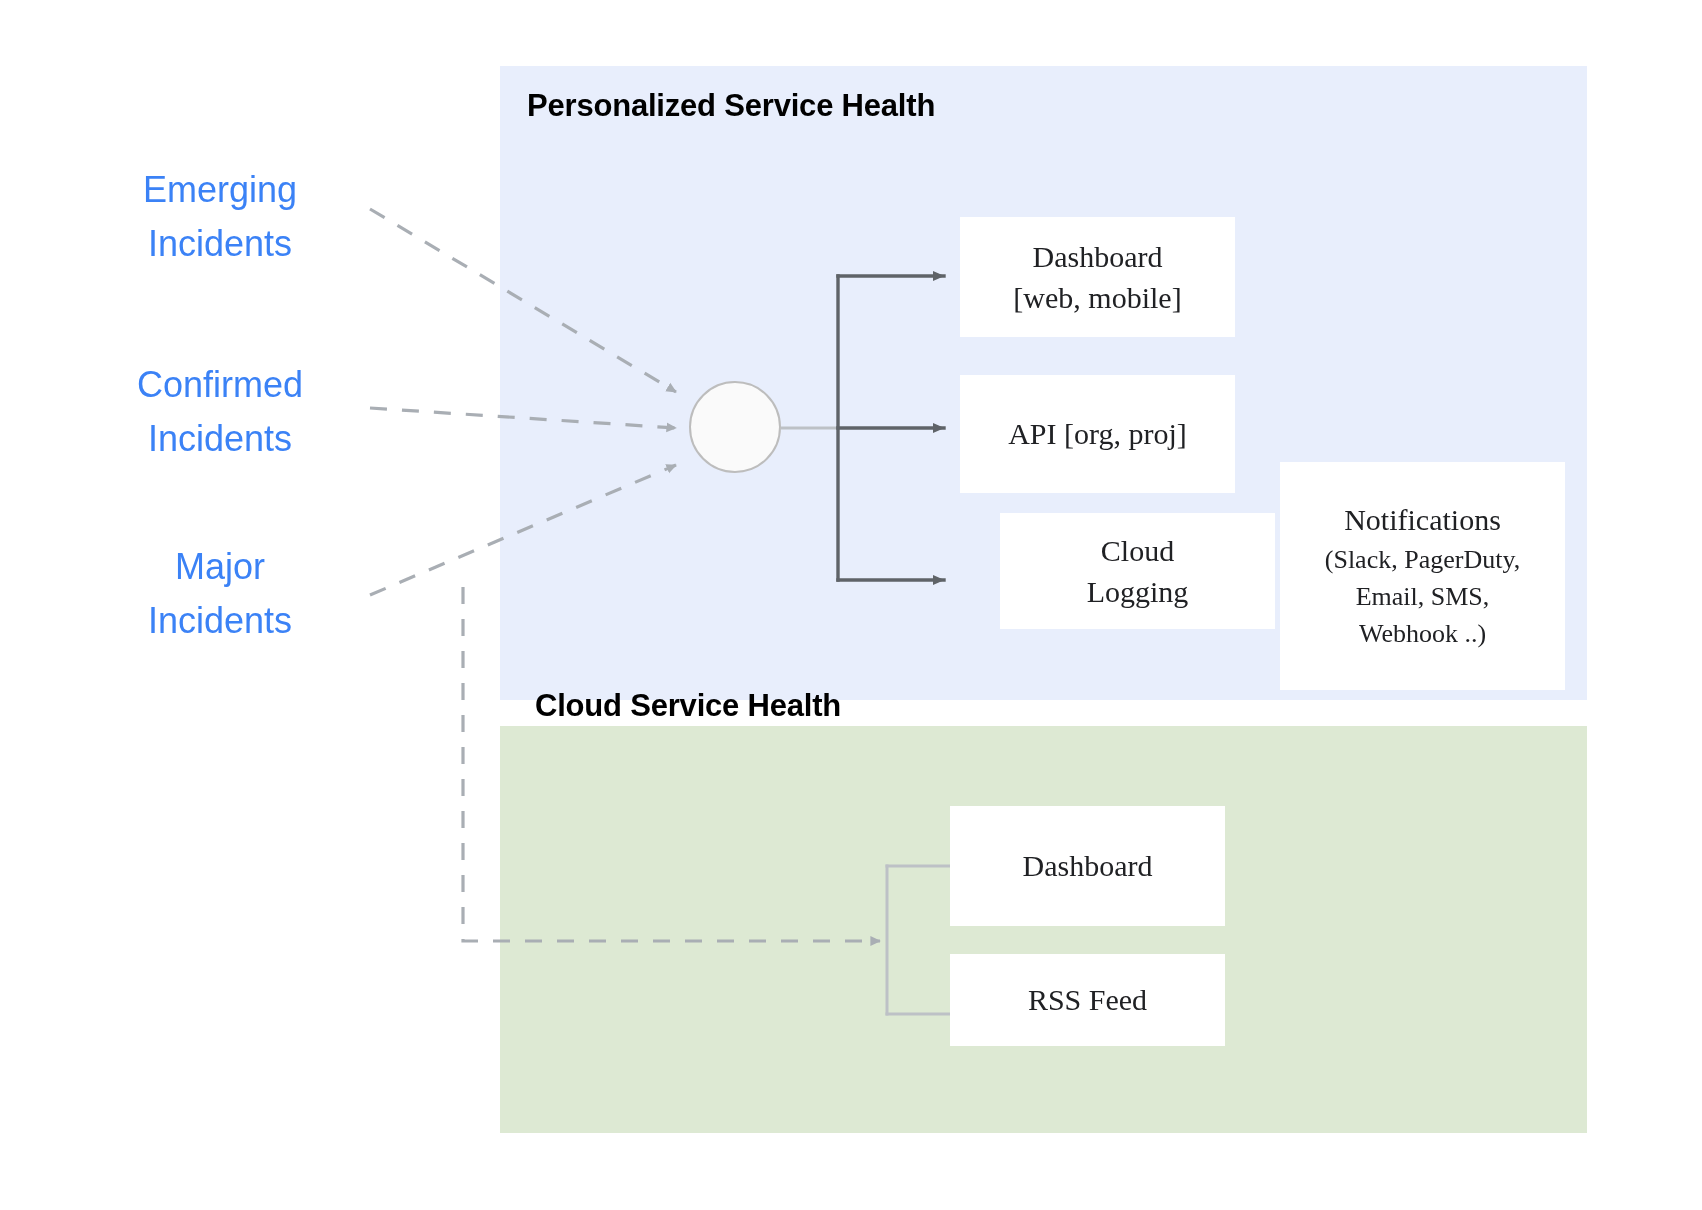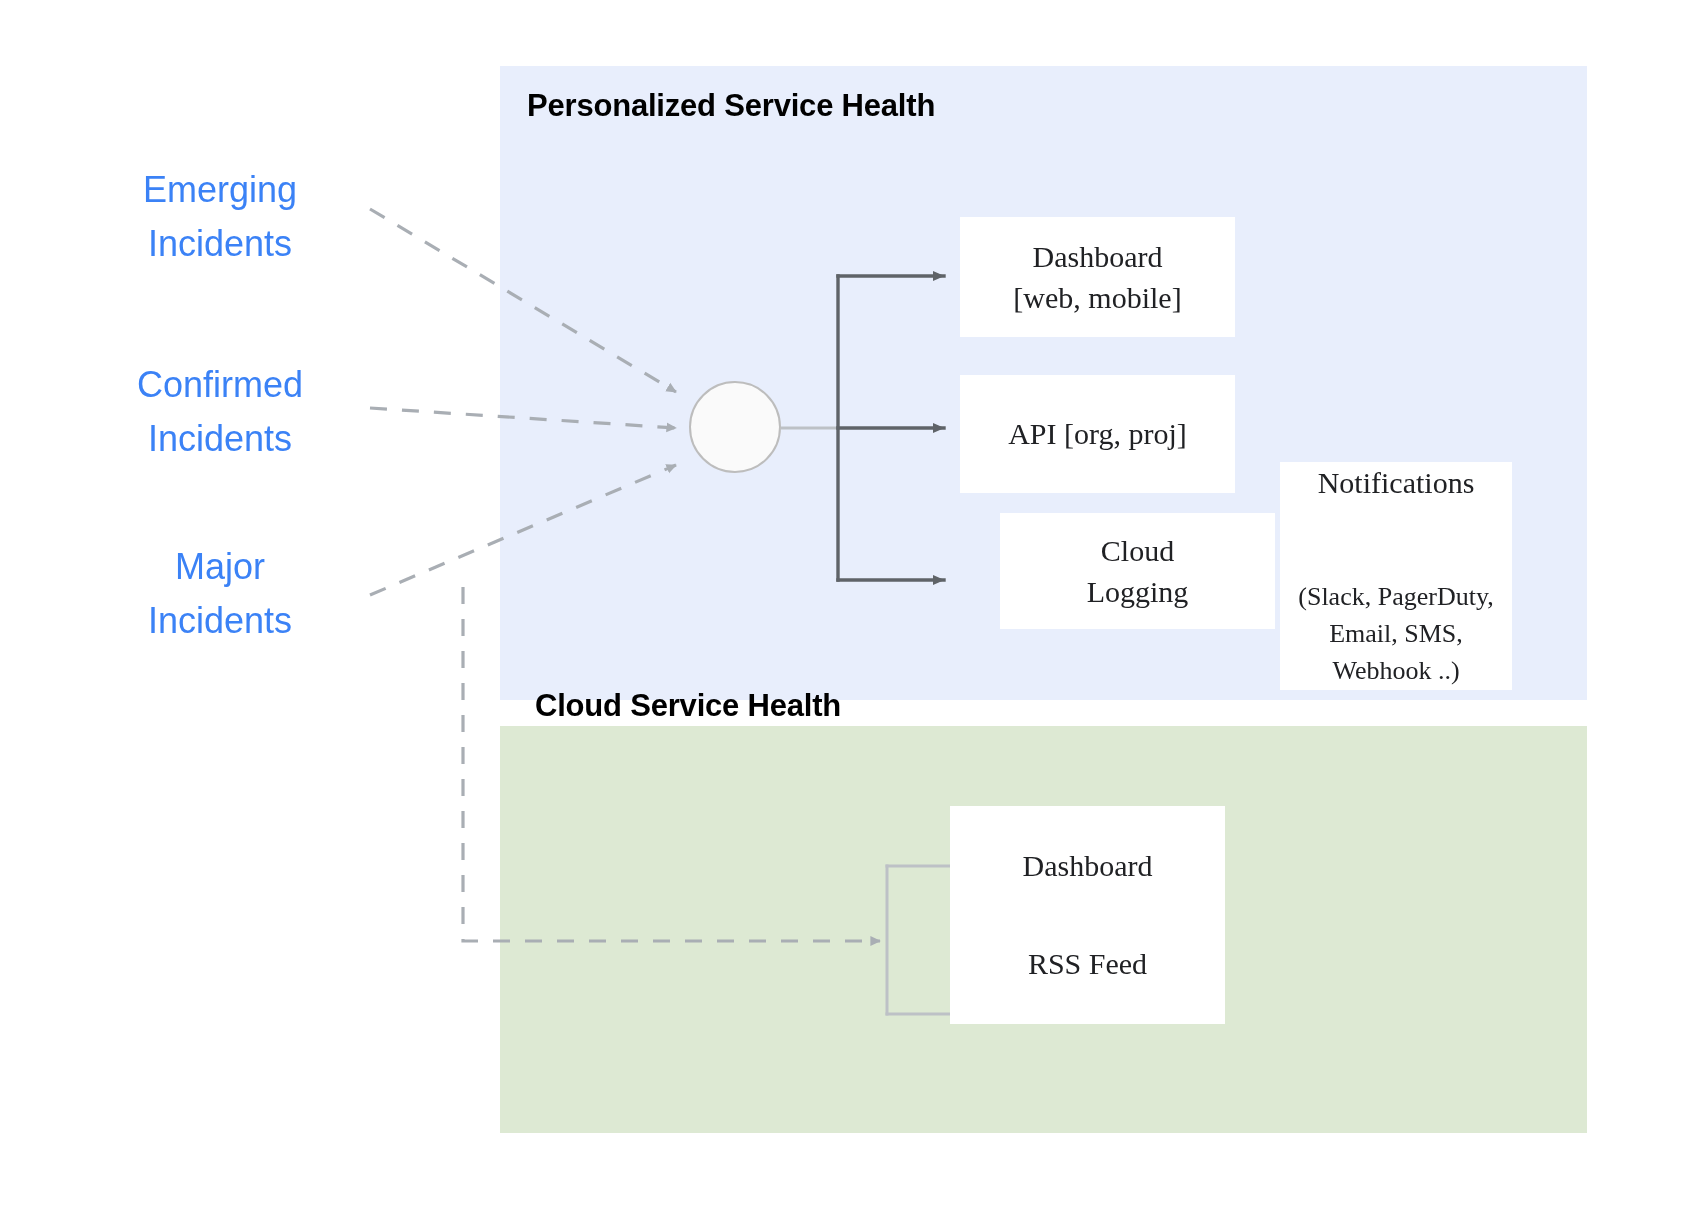--- a/index.html
+++ b/index.html
@@ -32,27 +32,27 @@
             background:#fafafa;border:2px solid #bdbdbd;box-sizing:border-box;}
 
   
   .box{position:absolute;background:#ffffff;display:flex;align-items:center;
        justify-content:center;text-align:center;font-size:30px;line-height:1.38;
        color:#202124;white-space:pre-line;padding:0 10px;box-sizing:border-box;font-family:Liberation Serif, serif;}
 
   #box-dashboard-web{left:960px;top:217px;width:275px;height:120px;}
   #box-api{left:960px;top:375px;width:275px;height:118px;}
   #box-cloud-logging{left:960px;top:513px;width:275px;height:116px;margin-left:40px;}
-  #box-notifications{left:1280px;top:462px;width:232px;height:228px;
-                     flex-direction:column;font-size:26px;justify-content:space-between;}
+  #box-notifications{left:1280px;top:462px;width:285px;height:228px;
+                     flex-direction:column;font-size:26px;}
   #box-notifications .notif-title{font-size:30px;margin-bottom:2px;}
   #box-notifications .notif-sub{font-size:26px;line-height:1.42;white-space:pre-line;}
 
   #box-dashboard{left:950px;top:806px;width:275px;height:120px;}
-  #box-rss{left:950px;top:904px;width:275px;height:120px;text-align:right;}
+  #box-rss{left:950px;top:954px;width:275px;height:92px;text-align:right;}
 </style>
 </head>
 <body>
 
 <div id="canvas">
 
   <div class="panel" id="panel-psh"></div>
   <div class="panel" id="panel-csh"></div>
 
   <svg class="svg-layer" viewBox="0 0 1702 1210" xmlns="http://www.w3.org/2000/svg">

